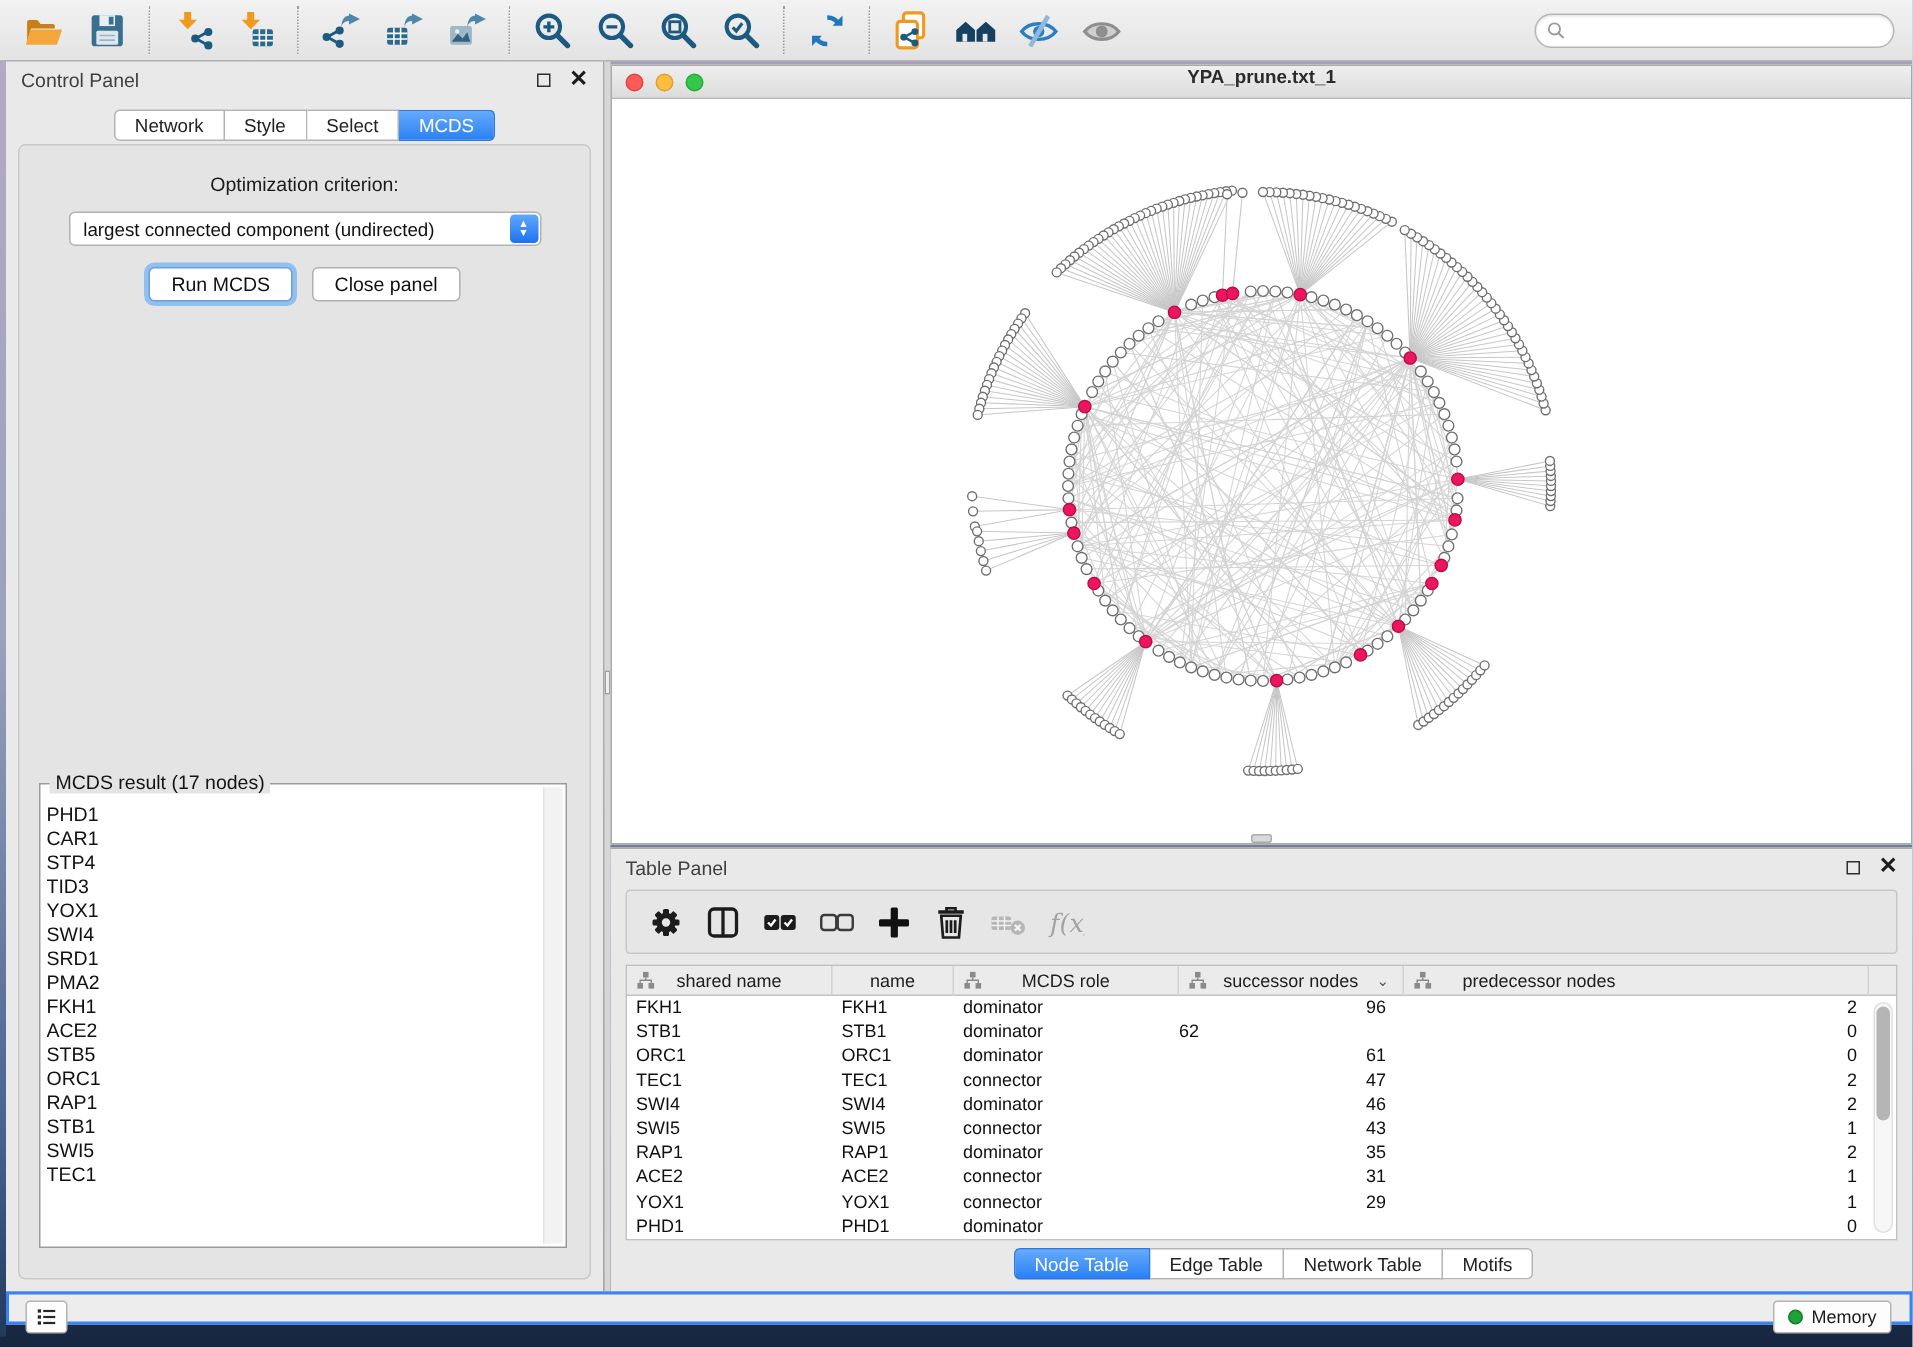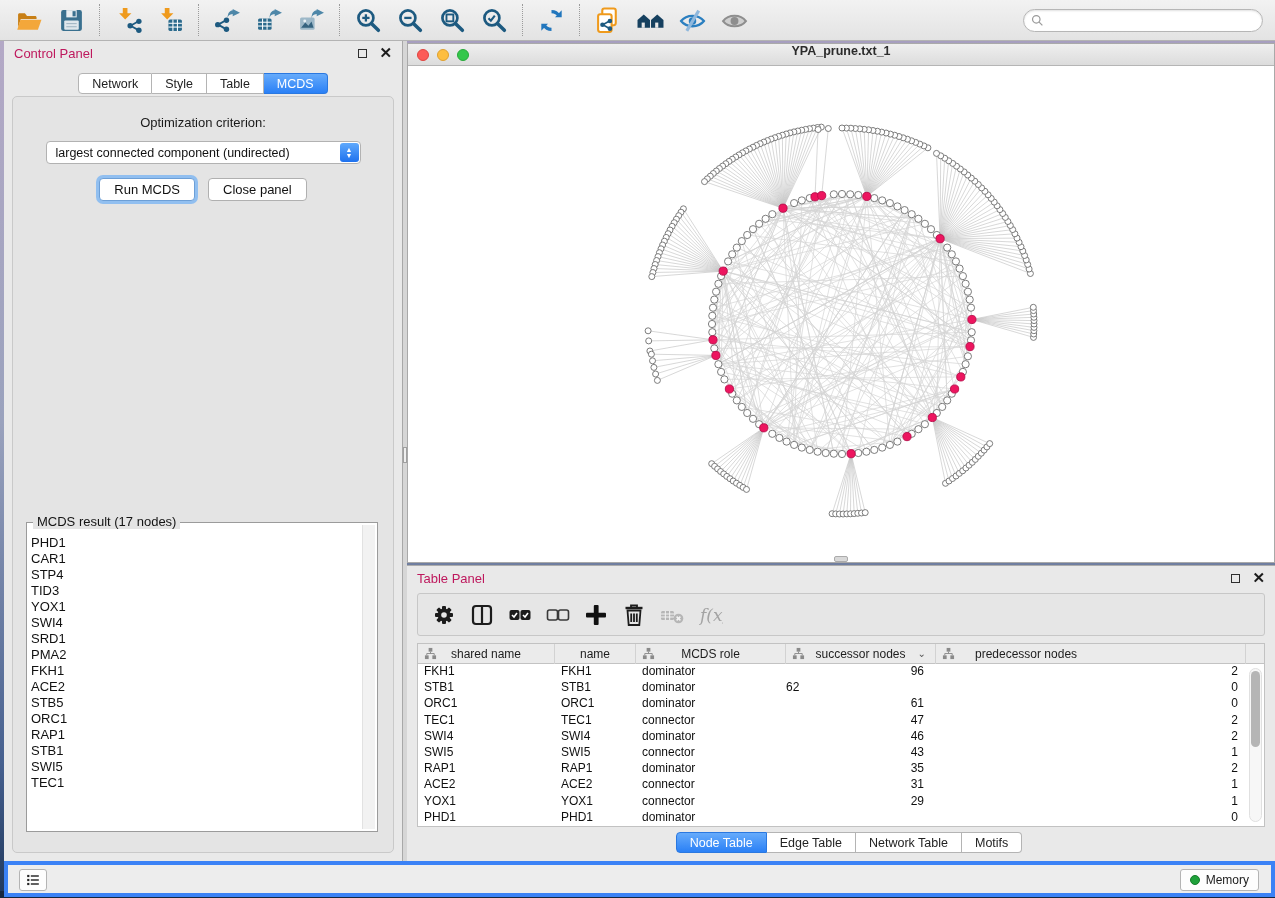--- a/index.html
+++ b/index.html
@@ -20,21 +20,21 @@
   .tb-btn { width:32px; height:32px; margin:0 5px; display:flex; align-items:center; justify-content:center; }
   .tb-btn svg { width:27px; height:27px; }
   .tb-sep { height:32px; border-left:1px dotted #9b9b9b; margin:0 7px; }
   .searchbox { position:absolute; right:12px; top:9px; width:240px; height:23px;
     background:#fff; border:1px solid #b6b6b6; border-radius:12px;
     box-shadow:inset 0 1px 2px rgba(0,0,0,.12); display:flex; align-items:center; padding-left:7px; }
   .searchbox svg { width:13px; height:13px; }
 
   
   .panel-head { height:24px; display:flex; align-items:center; padding:0 10px; }
-  .panel-title { font-size:13px; color:#be185d; }
+  .panel-title { font-size:13px; color:#404040; }
   .panel-head .spacer { flex:1; }
   .float-ico { width:9px; height:9px; border:1.5px solid #2e2e2e; display:inline-block; margin-right:12px; }
   .close-ico { font-size:15px; font-weight:bold; color:#1c1c1c; line-height:10px; }
 
   
   .control-panel { position:absolute; left:4px; top:41px; width:399px; height:820px;
     background:#e9e9e9; border-right:1px solid #a8a8a8; }
   .cp-tabs { position:absolute; left:0; right:0; top:32px; display:flex; justify-content:center; }
   .seg { display:flex; }
   .seg .seg-btn { font-size:12.5px; color:#222; background:#fff; border:1px solid #b4b4b4;
@@ -104,22 +104,22 @@
   .th.lbl-left { justify-content:flex-start; padding-left:39px; }
   .tr { display:flex; height:16.2px; font-size:12px; color:#101010; }
   .td { overflow:hidden; white-space:nowrap; }
   .tbl-scroll { position:absolute; right:2px; top:24px; bottom:4px; width:13px;
     background:#f7f7f7; border:1px solid #e0e0e0; border-radius:7px; }
   .tbl-thumb { position:absolute; left:1px; right:1px; top:2px; height:76px;
     background:#b5b5b5; border-radius:6px; }
   .tp-tabs { position:absolute; left:16px; right:0; top:266px; display:flex; justify-content:center; }
 
   
-  .statusbar { position:absolute; left:4px; right:0; top:861px; height:36px;
-    background:#ededed; border:4px solid #3b82f6; }
+  .statusbar { position:absolute; left:4px; right:0; top:861px; height:22px;
+    background:#ededed; border:2px solid #3b82f6; }
   .sb-left { position:absolute; left:11px; top:4px; width:28px; height:22px; background:#fdfdfd;
     border:1px solid #b4b4b4; border-radius:3px; display:flex; align-items:center; justify-content:center; }
   .sb-mem { position:absolute; right:12px; top:4px; height:22px; background:#fdfdfd;
     border:1px solid #b4b4b4; border-radius:3px; display:flex; align-items:center; padding:0 9px; font-size:12px; color:#1b1b1b; }
   .sb-mem .dot { width:10px; height:10px; border-radius:50%; background:#1fa13a; border:1px solid #157c2a; margin-right:6px; }
 </style>
 </head>
 <body>
 
 <div class="strip-left"></div>
@@ -295,21 +295,21 @@
   <div class="panel-head">
     <span class="panel-title">Control Panel</span>
     <span class="spacer"></span>
     <span class="float-ico"></span>
     <span class="close-ico">✕</span>
   </div>
   <div class="cp-tabs">
       <div class="seg" id="cp-tabs">
         <div class="seg-btn">Network</div>
         <div class="seg-btn">Style</div>
-        <div class="seg-btn">Table</div>
+        <div class="seg-btn">Select</div>
         <div class="seg-btn sel">MCDS</div>
       </div>
     </div>
   <div class="cp-content">
     <div class="crit-label">Optimization criterion:</div>
     <div class="dropdown">
       <span>largest connected component (undirected)</span>
       <span class="dd-stepper">
           <span>▲</span>
           <span>▼</span>

